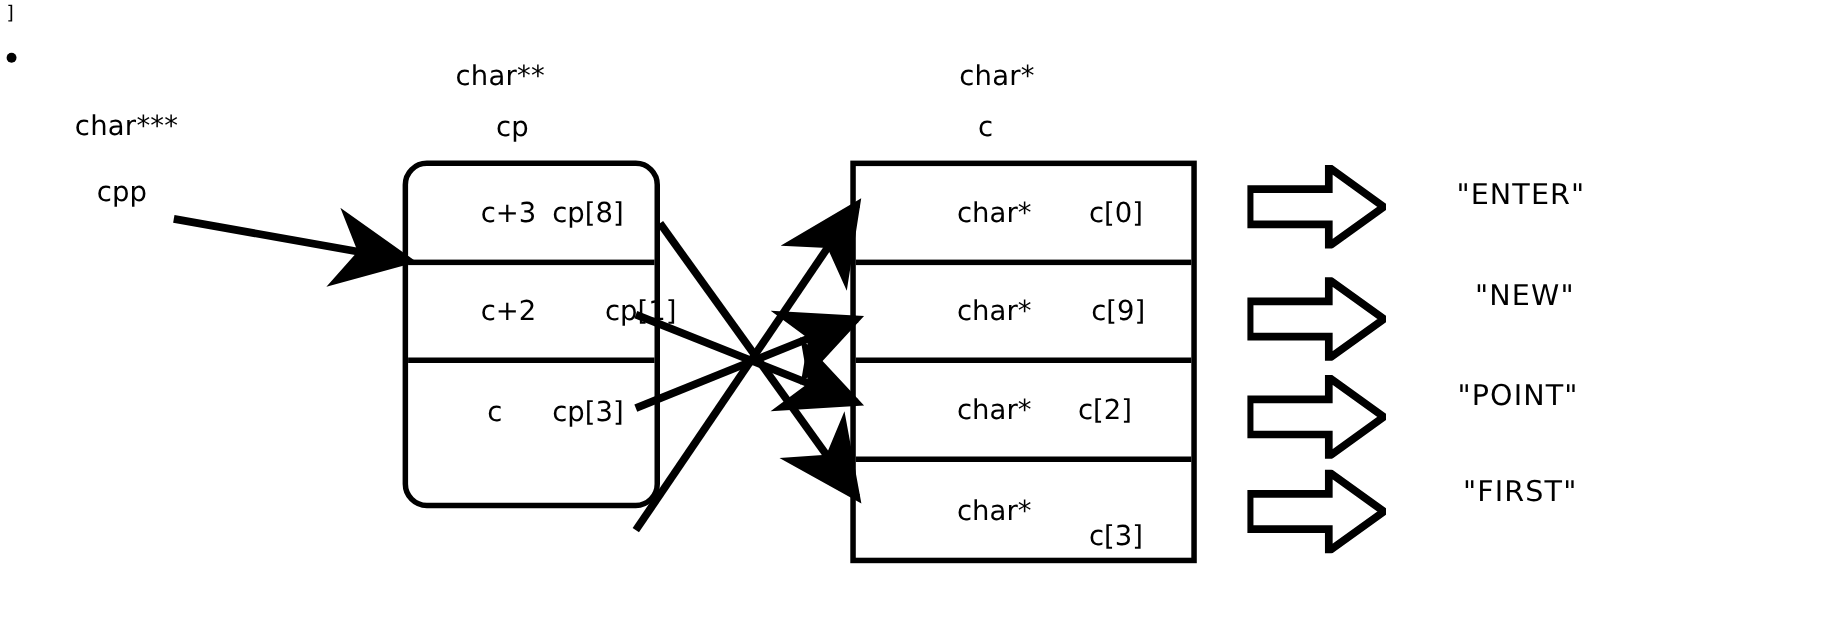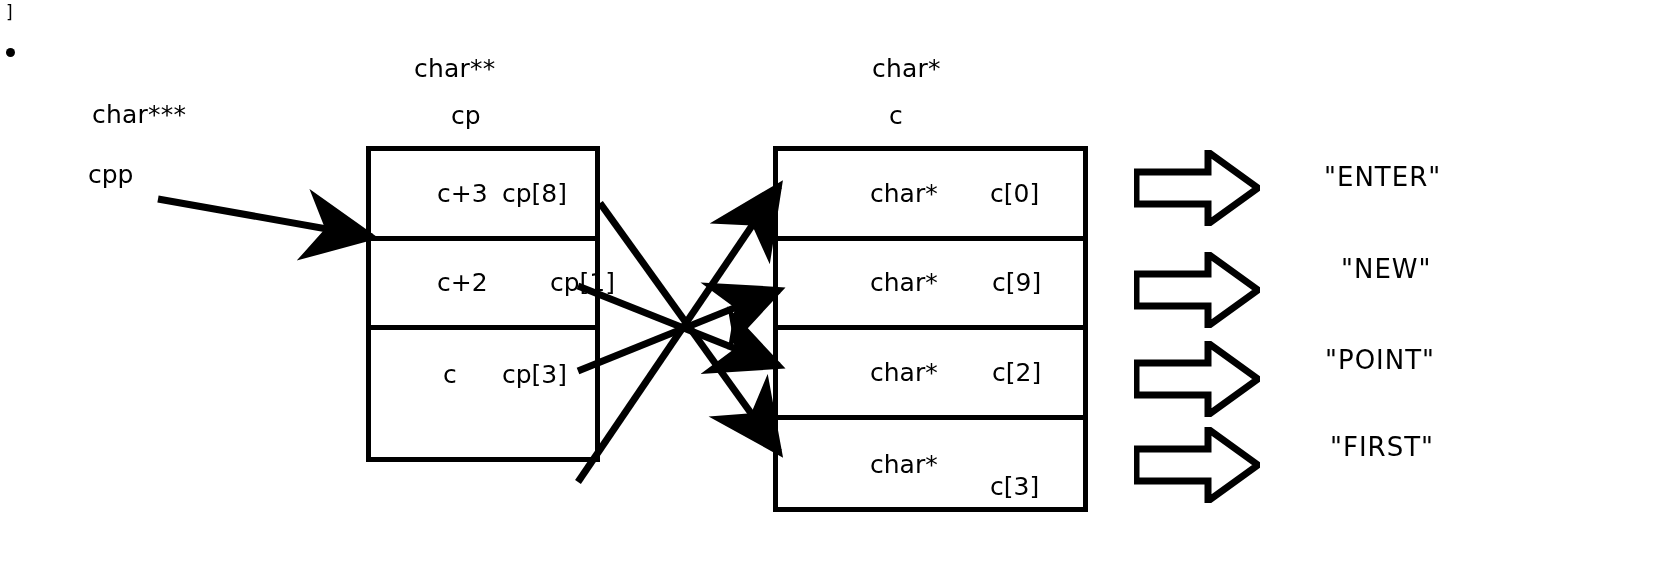--- a/index.html
+++ b/index.html
@@ -85,30 +85,30 @@
   }
 </style>
 </head>
 <body>
 
 <div id="stage">
 
   <div class="abs stray-bracket">]</div>
   <div class="abs stray-bullet"></div>
 
-  <div class="abs caption" style="left:68px; top:100px;margin-left:24px;">char***</div>
+  <div class="abs caption" style="left:68px; top:100px;">char***</div>
   <div class="abs varname" style="left:88px; top:160px;">cpp</div>
 
   <div class="abs caption" style="left:414px; top:54px;">char**</div>
   <div class="abs varname" style="left:451px; top:101px;">cp</div>
 
   <div class="abs caption" style="left:872px; top:54px;">char*</div>
   <div class="abs varname" style="left:889px; top:101px;">c</div>
 
-  <div class="memtable" id="cp-table" style="left:366px; top:146px; width:234px; height:316px;">
+  <div class="memtable" id="cp-table" style="left:366px; top:146px; width:234px; height:316px;border-radius:22px;">
     <div class="memrow" style="height:89.5px;">
       <span class="cell-left" style="left:66px;">c+3</span>
       <span class="cell-right" style="left:131px;">cp[8]</span>
     </div>
     <div class="memrow" style="height:89.5px;">
       <span class="cell-left" style="left:66px;">c+2</span>
       <span class="cell-right" style="left:131px;margin-left:48px;">cp[1]</span>
     </div>
     <div class="memrow" style="height:89.5px;">
       <span class="cell-left" style="left:72px;">c</span>
@@ -120,21 +120,21 @@
     <div class="memrow" style="height:89.5px;">
       <span class="cell-left" style="left:92px;">char*</span>
       <span class="cell-right" style="left:212px;">c[0]</span>
     </div>
     <div class="memrow" style="height:89.5px;">
       <span class="cell-left" style="left:92px;">char*</span>
       <span class="cell-right" style="left:214px;">c[9]</span>
     </div>
     <div class="memrow" style="height:89.5px;">
       <span class="cell-left" style="left:92px;">char*</span>
-      <span class="cell-right" style="left:214px;text-align:right;">c[2]</span>
+      <span class="cell-right" style="left:202px;text-align:right;">c[2]</span>
     </div>
     <div class="memrow" style="height:89.5px;">
       <span class="cell-left" style="left:92px;">char*</span>
       <span class="cell-right" style="left:212px;margin-top:44px;">c[3]</span>
     </div>
   </div>
 
   <svg id="wires" viewBox="0 0 1672 584" xmlns="http://www.w3.org/2000/svg">
     <defs>
       <marker id="ah" markerWidth="13" markerHeight="13" refX="10" refY="5.2" orient="auto" markerUnits="strokeWidth">

